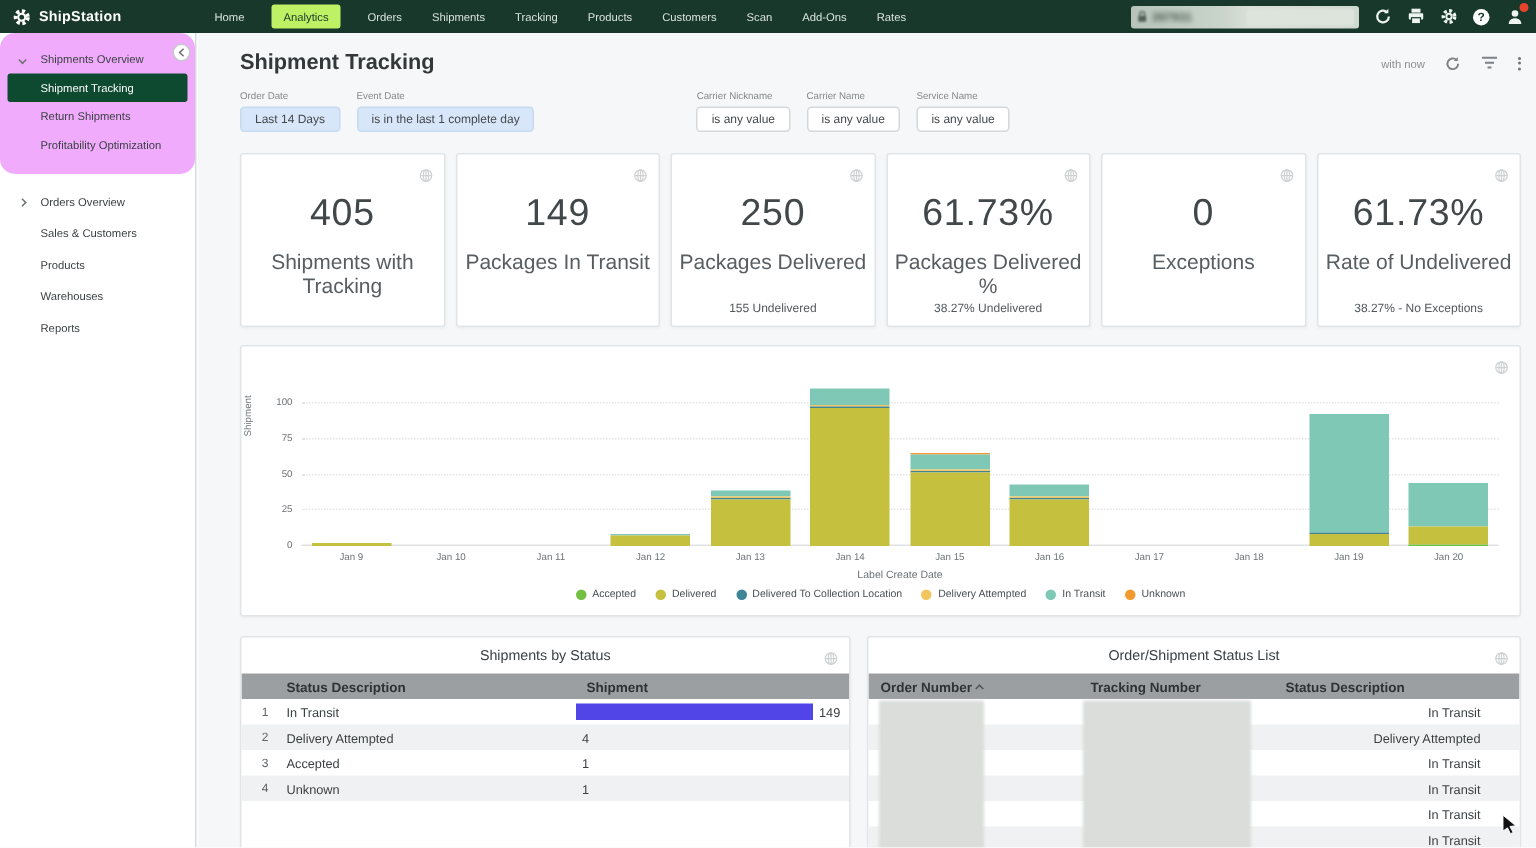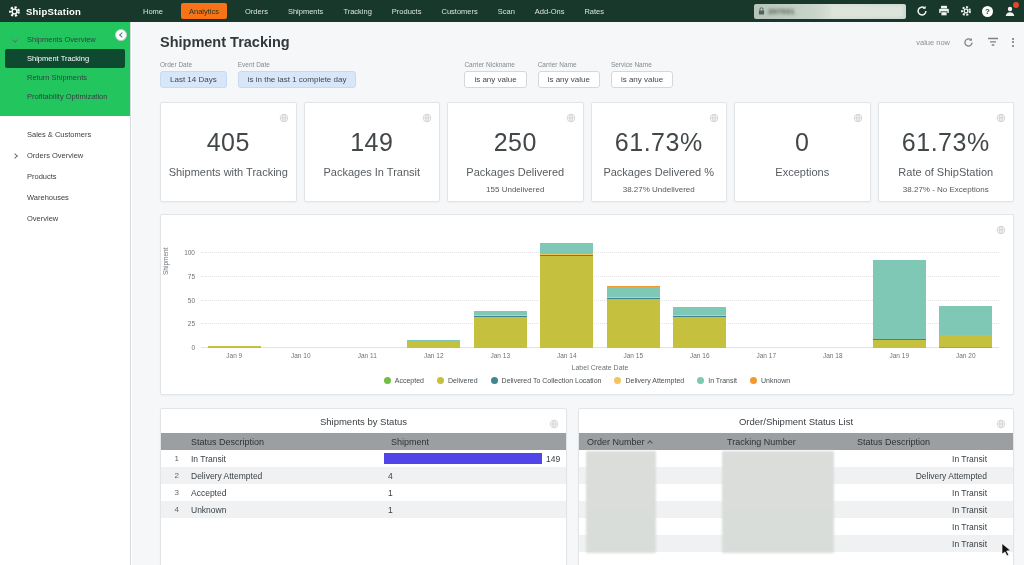--- a/index.html
+++ b/index.html
@@ -6,41 +6,41 @@
   html,body { width:1024px; height:565px; }
   body { font-family:"Liberation Sans", sans-serif; background:#fff; overflow:hidden; position:relative; }
 
   
   .topnav { position:absolute; top:0; left:0; width:1024px; height:22px; background:#17382a;
             display:flex; align-items:center; padding:0 8px; z-index:50; }
   .brand { display:flex; align-items:center; gap:5px; }
   .brand-name { color:#fff; font-size:9.5px; font-weight:bold; letter-spacing:.2px; }
   .topnav-menu { display:flex; align-items:center; gap:16px; margin-left:60px; }
   .topnav-item { color:#d9e4dc; font-size:7.5px; cursor:pointer; padding:3px 2px; white-space:nowrap; }
-  .topnav-item.active { background:#f97316; color:#17382a; border-radius:2px; padding:3.5px 8px; }
+  .topnav-item.active { background:#bef264; color:#17382a; border-radius:2px; padding:3.5px 8px; }
   .nav-right { margin-left:auto; display:flex; align-items:center; gap:9px; }
   .redacted-search { width:152px; height:15px; border-radius:2px; overflow:hidden; position:relative;
      background:linear-gradient(90deg,#b7c4ba, #c9d4ca 40%, #d9e0d8 52%, #cfd9d0); display:flex; align-items:center; }
   .redacted-search .blur-num { filter:blur(1.6px); color:#4d5e52; font-size:8px; font-weight:bold; margin-left:14px; }
   .redacted-search .lock { position:absolute; left:4px; top:3.5px; filter:blur(.7px); }
   .redacted-search .inner { position:absolute; right:3px; top:2px; bottom:2px; width:72px; background:#dde4dc; border-radius:2px; filter:blur(1px); }
   .icon-btn { width:13px; height:13px; display:flex; align-items:center; justify-content:center; cursor:pointer; position:relative; }
   .help-circle { width:11px; height:11px; background:#fff; border-radius:50%; color:#17382a; font-size:8px; font-weight:bold;
                  display:flex; align-items:center; justify-content:center; }
   .badge { position:absolute; top:-3px; right:-3px; width:6px; height:6px; background:#e8432c; border-radius:50%; }
 
   
   .sidebar { position:absolute; top:22px; left:0; width:131px; bottom:0; background:#fff; border-right:1px solid #d7dadb; }
   .collapse-btn { position:absolute; top:7px; right:3px; width:12px; height:12px; border:1px solid #c6cacb; background:#fff;
                   border-radius:50%; display:flex; align-items:center; justify-content:center; cursor:pointer; z-index:5; }
   .chev { width:4px; height:4px; border-left:1px solid #6b7073; border-bottom:1px solid #6b7073; display:inline-block; }
   .chev.left { transform:rotate(45deg); margin-left:1px; }
   .chev.down { transform:rotate(-45deg); margin-top:-2px; }
   .chev.right { transform:rotate(-135deg); }
-  .side-group { background:#22c55e; padding:8px 0 10px; }
+  .side-group { background:#f0abfc; padding:8px 0 10px;border-radius:10px; }
   .side-item { height:19px; display:flex; align-items:center; font-size:7.5px; color:#3a3f42; cursor:pointer; padding-left:27px; position:relative; }
   .side-item .caret { position:absolute; left:13px; }
   .side-item.parent { font-weight:normal; }
   .side-item.active { background:#0e4a2f; color:#fff; margin:0 5px; padding-left:22px; border-radius:2px; }
   .side-plain { padding-top:8px; }
   .side-plain .side-item { height:21px; }
 
   
   .main { position:absolute; top:22px; left:132px; right:0; bottom:0; background:#f6f7f8; padding:10px 10px 0 28px; overflow:hidden; }
   .dash-header { display:flex; align-items:center; height:20px; }
@@ -52,23 +52,23 @@
 
   .filters { display:flex; gap:11px; margin-top:9px; }
   .filter { display:flex; flex-direction:column; }
   .filter-label { font-size:6.5px; color:#848a8e; margin-bottom:3px; }
   .filter-pill { height:17px; display:flex; align-items:center; padding:0 9px; font-size:8px; color:#45494d;
                  background:#fff; border:1px solid #d5d8da; border-radius:3px; cursor:pointer; white-space:nowrap; }
   .filter-pill.hl { background:#d7e6f8; border-color:#c6daf2; }
 
   .kpi-row { display:flex; gap:7px; margin-top:14px; }
   .card { background:#fff; border:1px solid #e2e5e7; border-radius:2px; box-shadow:0 1px 2px rgba(0,0,0,.04); position:relative; }
-  .kpi { flex:1; height:100px; text-align:center; }
+  .kpi { flex:1; height:116px; text-align:center; }
   .kpi-value { font-size:25px; color:#42474a; margin-top:25px; letter-spacing:.5px; }
-  .kpi-label { font-size:11px; color:#585d61; margin-top:9px; }
+  .kpi-label { font-size:14px; color:#585d61; margin-top:9px; }
   .kpi-sub { position:absolute; bottom:7px; width:100%; text-align:center; font-size:8px; color:#54585c; }
   .tile-icon { position:absolute; top:6px; right:7px; opacity:.85; cursor:pointer; }
 
   
   .chart-card { margin-top:12px; height:181px; }
   .chart-title { text-align:center; font-size:9.5px; color:#3b4044; padding-top:7px; }
   .plot { position:absolute; left:40px; right:14px; top:26px; height:107px; }
   .gridline { position:absolute; left:0; right:0; border-top:1px dotted #e2e4e5; }
   .gridline.zero { border-top:1px solid #e0e2e3; }
   .yaxis { position:absolute; left:14px; top:26px; height:107px; width:22px; }
@@ -84,21 +84,21 @@
   .legend-item { display:flex; align-items:center; gap:4px; font-size:7px; color:#4b5054; }
   .legend-dot { width:7px; height:7px; border-radius:50%; }
 
   
   .tables-row { display:flex; gap:11px; margin-top:13px; }
   .table-card { height:170px; overflow:hidden; }
   .table-card.left { width:407px; }
   .table-card.right { flex:1; }
   .table-title { text-align:center; font-size:9.5px; color:#3b4044; padding-top:7px; height:24px; }
   .thead { display:grid; background:#9c9fa1; height:17px; align-items:center; }
-  .thead div { font-size:9px; font-weight:normal; color:#2e3235; padding-left:8px; display:flex; align-items:center; gap:3px; }
+  .thead div { font-size:9px; font-weight:bold; color:#2e3235; padding-left:8px; display:flex; align-items:center; gap:3px; }
   .trow { display:grid; height:17px; align-items:center; font-size:8.5px; color:#3a3f42; background:#fff; }
   .trow:nth-child(even) { background:#f0f1f2; }
   .trow .num { color:#5f6468; font-size:8px; text-align:right; padding-right:4px; }
   .trow .lbl { padding-left:8px; }
   .grid-l { grid-template-columns:22px 200px 1fr; }
   .grid-r { grid-template-columns:140px 130px 1fr; }
   .bar-cell { display:flex; align-items:center; padding-left:1px; }
   .bar-fill { height:11px; background:#5145e8; }
   .bar-val { margin-left:4px; font-size:8.5px; }
   .trow .status { text-align:right; padding-right:26px; }
@@ -185,45 +185,45 @@
         <span>Shipment Tracking</span>
       </div>
     <div class="side-item">
         <span>Return Shipments</span>
       </div>
     <div class="side-item">
         <span>Profitability Optimization</span>
       </div>
   </div>
   <div class="side-plain">
-    <div class="side-item">
-        <span>Sales &amp; Customers</span>
-      </div>
     <div class="side-item parent">
       <span class="caret"><span class="chev right"></span></span>
       <span>Orders Overview</span>
     </div>
     <div class="side-item">
+        <span>Sales &amp; Customers</span>
+      </div>
+    <div class="side-item">
         <span>Products</span>
       </div>
     <div class="side-item">
         <span>Warehouses</span>
       </div>
     <div class="side-item">
-        <span>Overview</span>
+        <span>Reports</span>
       </div>
   </div>
 </div>
 
 <div class="main">
 
   <div class="dash-header">
     <span class="dash-title">Shipment Tracking</span>
     <div class="dash-actions">
-      <span class="updated">value now</span>
+      <span class="updated">with now</span>
       <svg width="11" height="11" viewBox="0 0 12 12">
           <path d="M9.9 6a3.9 3.9 0 1 1-1.2-2.8" fill="none" stroke="#7d8286" stroke-width="1.4"></path>
           <path d="M9.7 1v3h-3z" fill="#7d8286"></path>
         </svg>
       <svg width="12" height="10" viewBox="0 0 12 10">
           <path d="M1 1.5h10M3 4.8h6M4.7 8h2.6" stroke="#7d8286" stroke-width="1.3" fill="none"></path>
         </svg>
       <span class="kebab">
           <i></i>
           <i></i>
@@ -303,21 +303,21 @@
         <div class="kpi-value">0</div>
         <div class="kpi-label">Exceptions</div>
       </div>
       <div class="card kpi">
         <span class="tile-icon"><svg width="10" height="10" viewBox="0 0 12 12">
             <circle cx="6" cy="6" r="4.6" fill="none" stroke="#c7cacc" stroke-width="1"></circle>
             <path d="M1.4 6h9.2M6 1.4v9.2" stroke="#c7cacc" stroke-width="1"></path>
             <ellipse cx="6" cy="6" rx="2.1" ry="4.6" fill="none" stroke="#c7cacc" stroke-width="1"></ellipse>
           </svg></span>
         <div class="kpi-value">61.73%</div>
-        <div class="kpi-label">Rate of ShipStation</div>
+        <div class="kpi-label">Rate of Undelivered</div>
         <div class="kpi-sub">38.27% - No Exceptions</div>
       </div>
     </div>
 
   <div class="card chart-card">
     <span class="tile-icon">
       <svg width="10" height="10" viewBox="0 0 12 12">
           <circle cx="6" cy="6" r="4.6" fill="none" stroke="#c7cacc" stroke-width="1"></circle>
           <path d="M1.4 6h9.2M6 1.4v9.2" stroke="#c7cacc" stroke-width="1"></path>
           <ellipse cx="6" cy="6" rx="2.1" ry="4.6" fill="none" stroke="#c7cacc" stroke-width="1"></ellipse>

